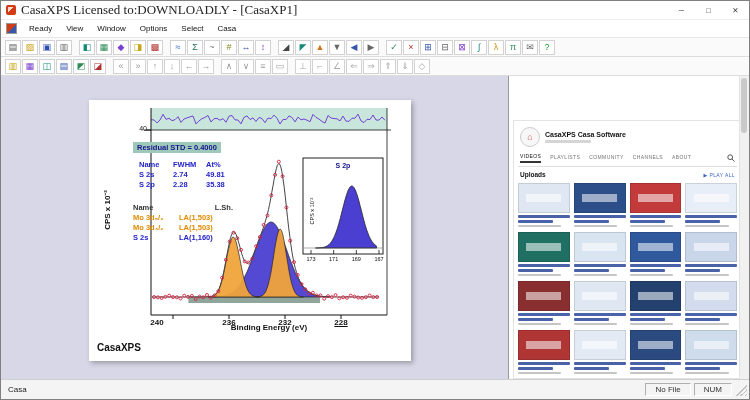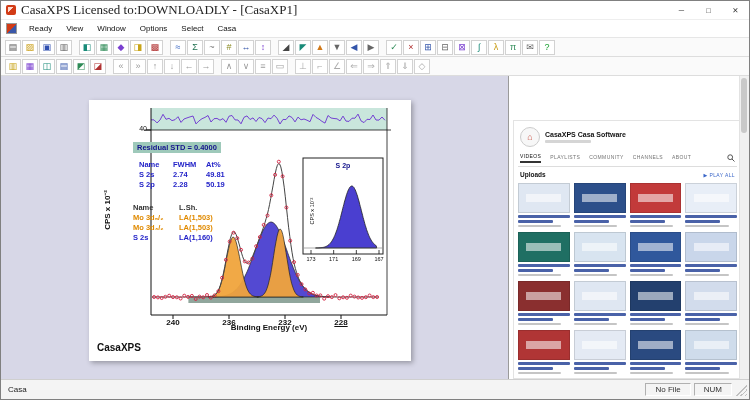--- a/index.html
+++ b/index.html
@@ -273,38 +273,38 @@
         <span class="ov" id="res-std">Residual STD = 0.4000</span>
         <div class="ov" id="quant">
             <span>Name</span>
             <span>FWHM</span>
             <span>At%</span>
             <span>S 2s</span>
             <span>2.74</span>
             <span>49.81</span>
             <span>S 2p</span>
             <span>2.28</span>
-            <span>50.19</span>
+            <span>35.38</span>
           </div>
         <div class="ov" id="lstable">
             <span style="color: rgb(51, 51, 51);">Name</span>
-            <span style="color: rgb(51, 51, 51);">L.Sh.</span>
+            <span style="color: rgb(51, 51, 51); text-align: right;">L.Sh.</span>
             <span style="color: rgb(224, 138, 0);">Mo 3d₅/₂</span>
             <span style="color: rgb(224, 138, 0);">LA(1,503)</span>
             <span style="color: rgb(224, 138, 0);">Mo 3d₃/₂</span>
             <span style="color: rgb(224, 138, 0);">LA(1,503)</span>
             <span style="color: rgb(35, 35, 200);">S 2s</span>
             <span style="color: rgb(35, 35, 200);">LA(1,160)</span>
           </div>
         <span class="ov" id="xlabel">Binding Energy (eV)</span>
         <span class="ov" id="ylabel">CPS x 10⁻²</span>
         <span class="ov" id="brand">CasaXPS</span>
         <span class="ov" id="inset-title">S 2p</span>
         <span class="ov" id="inset-ylabel">CPS x 10⁻²</span>
-      <span class="xtick" style="left: 72px;">240</span>
+      <span class="xtick" style="left: 56px;">240</span>
           <span class="xtick" style="left: 128px;">236</span>
           <span class="xtick" style="left: 184px;">232</span>
           <span class="xtick" style="left: 240px; text-decoration: underline;">228</span>
           <span class="itick" style="left: 214px;">173</span>
           <span class="itick" style="left: 236.667px;">171</span>
           <span class="itick" style="left: 259.333px;">169</span>
           <span class="itick" style="left: 282px;">167</span>
         </div>
     </div>
 

